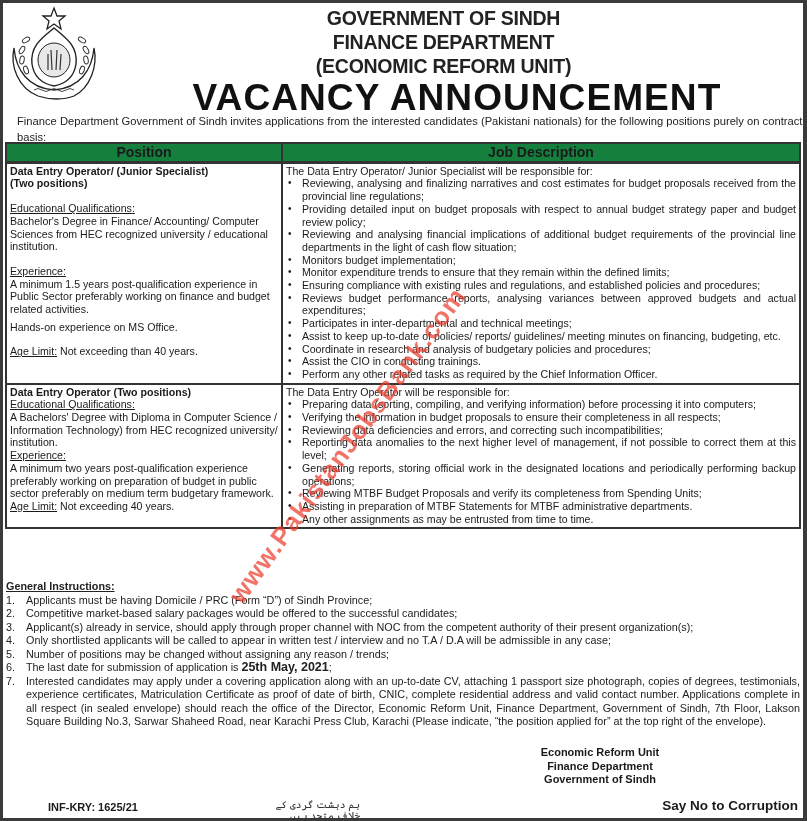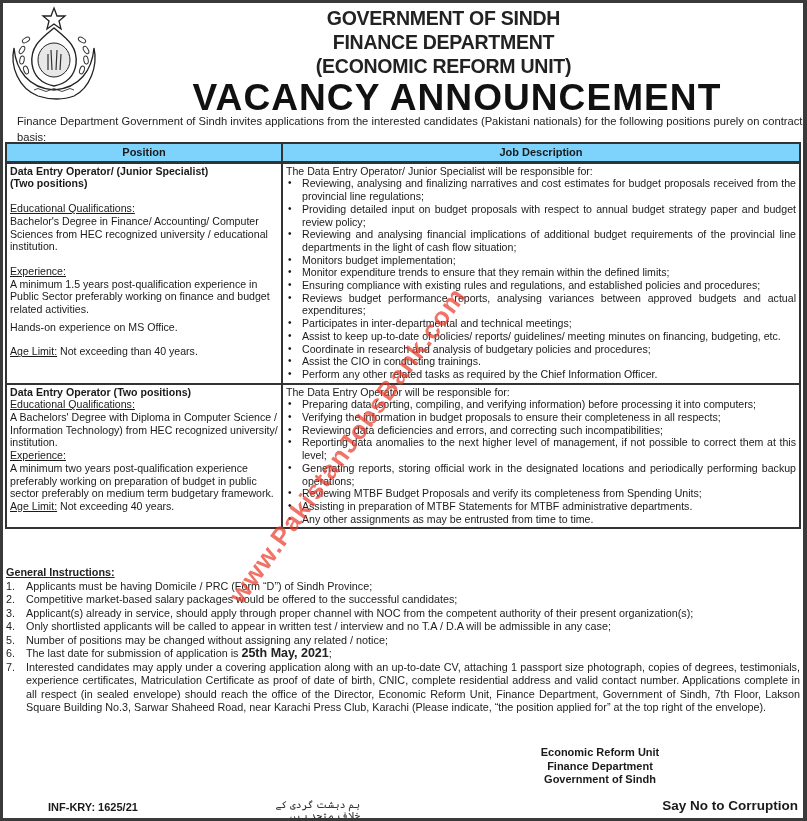--- a/index.html
+++ b/index.html
@@ -27,36 +27,36 @@
       font-size: 11.2px; line-height: 16px; color: #222;
     }
     table.vac {
       position: absolute; left: 5px; top: 142px; width: 796px;
       border-collapse: collapse; font-size: 10.6px; line-height: 12.7px;
     }
     table.vac td, table.vac th {
       border: 2px solid #333; vertical-align: top; padding: 1px 3px 2px 3px;
     }
     table.vac th {
-      background: #7dd3fc; font-weight: bold; font-size: 11px; padding: 2px 3px; height: 18px;
+      background: #15803d; font-weight: bold; font-size: 14px; padding: 2px 3px; height: 18px;
       border-bottom-width: 3px;
       margin-left: 16px;
     }
     .col-pos { width: 276px; }
     .pos-title { font-weight: bold; }
     .sec-label { font-weight: normal; text-decoration: underline; }
     .gap { height: 12px; }
     .gap-s { height: 5px; }
     ul.jd { list-style: none; text-align: justify; }
     ul.jd li { position: relative; padding-left: 16px; }
     ul.jd li::before {
       content: "\2022"; position: absolute; left: 2px; top: 0; font-size: 10px;
     }
     .gi {
-      position: absolute; left: 6px; top: 566px; width: 794px;
+      position: absolute; left: 6px; top: 580px; width: 794px;
       font-size: 10.8px; line-height: 13.5px; color: #222;
       transform-origin: left top;
     }
     .gi-title { font-weight: bold; text-decoration: underline; }
     ol.gi-list { list-style: none; }
     ol.gi-list li { position: relative; padding-left: 20px; text-align: justify; }
     ol.gi-list li .num { position: absolute; left: 0; top: 0; }
     .deadline { font-weight: bold; font-size: 12.5px; }
     .sign {
       position: absolute; left: 470px; top: 746px; width: 260px; text-align: center;
@@ -171,21 +171,21 @@
 </tbody>
   </table>
 
 <div class="gi">
   <div class="gi-title">General Instructions:</div>
   <ol class="gi-list">
     <li><span class="num">1.</span><span>Applicants must be having Domicile / PRC (Form “D”) of Sindh Province;</span></li>
     <li><span class="num">2.</span><span>Competitive market-based salary packages would be offered to the successful candidates;</span></li>
     <li><span class="num">3.</span><span>Applicant(s) already in service, should apply through proper channel with NOC from the competent authority of their present organization(s);</span></li>
     <li><span class="num">4.</span><span>Only shortlisted applicants will be called to appear in written test / interview and no T.A / D.A will be admissible in any case;</span></li>
-    <li><span class="num">5.</span><span>Number of positions may be changed without assigning any related / notice;</span></li>
+    <li><span class="num">5.</span><span>Number of positions may be changed without assigning any reason / trends;</span></li>
     <li><span class="num">6.</span><span>The last date for submission of application is </span><span class="deadline">25th May, 2021</span><span>;</span></li>
     <li><span class="num">7.</span><span>Interested candidates may apply under a covering application along with an up-to-date CV, attaching 1 passport size photograph, copies of degrees, testimonials, experience certificates, Matriculation Certificate as proof of date of birth, CNIC, complete residential address and valid contact number. Applications complete in all respect (in sealed envelope) should reach the office of the Director, Economic Reform Unit, Finance Department, Government of Sindh, 7th Floor, Lakson Square Building No.3, Sarwar Shaheed Road, near Karachi Press Club, Karachi (Please indicate, “the position applied for” at the top right of the envelope).</span></li>
   </ol>
 </div>
 
 <div class="sign">
   <div>Economic Reform Unit</div>
   <div>Finance Department</div>
   <div>Government of Sindh</div>
 </div>

